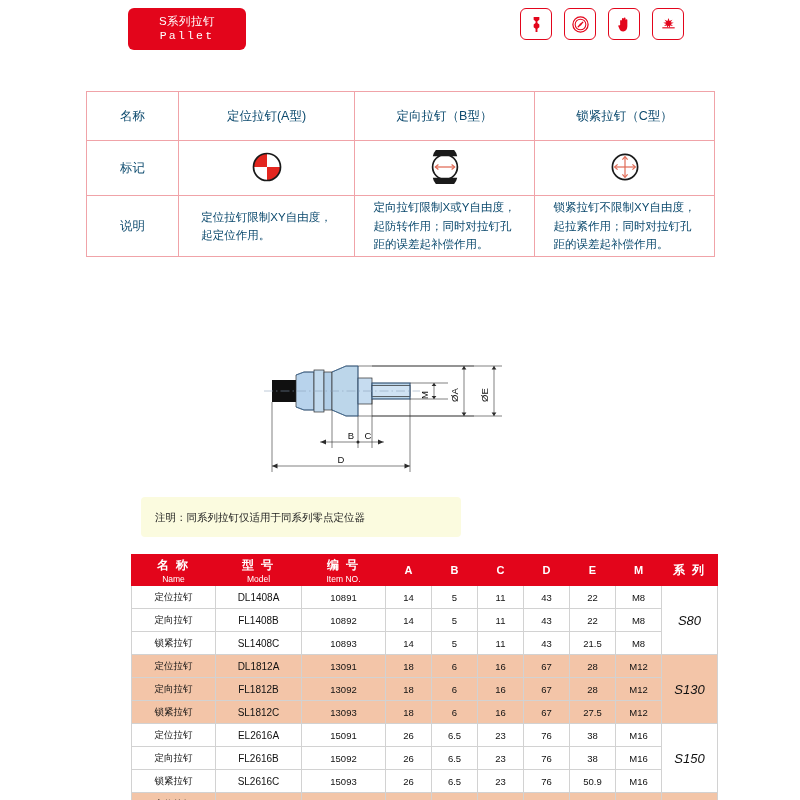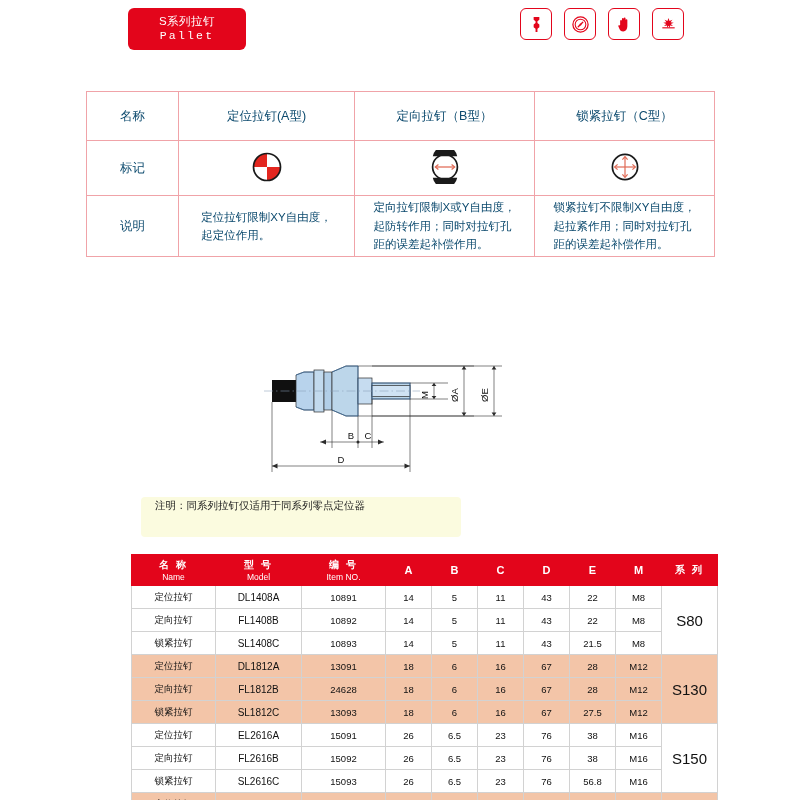--- a/index.html
+++ b/index.html
@@ -66,47 +66,47 @@
   .s-nut  {top:41px;width:20px;height:8px;background:linear-gradient(90deg,#a8a8a8,#f2f2f2 45%,#9b9b9b);border-radius:1px;}
   .s-tip  {top:48px;width:15px;height:10px;background:linear-gradient(90deg,#262626,#4e4e4e 45%,#1c1c1c);border-radius:0 0 2px 2px;}
 
   
   .draw{position:absolute;left:262px;top:352px;width:276px;height:128px;}
 
   
   .note{
     position:absolute;left:141px;top:497px;width:320px;height:40px;
     background:#fbfbdf;border-radius:4px;
-    display:flex;flex-direction:column;justify-content:space-between;
+    display:flex;flex-direction:column;justify-content:center;
     padding-left:14px;box-sizing:border-box;
   }
   .note div{font-size:10.5px;line-height:1.62;color:#1d1d1d;}
 
   
   .spec{
     position:absolute;left:131px;top:554px;width:542px;
     border-collapse:collapse;table-layout:fixed;
   }
   .spec th,.spec td{
     border:1px solid #d2d2d2;
     text-align:center;vertical-align:middle;
     font-size:9.5px;color:#111;padding:0;height:22px;
   }
   .spec thead th{
     background:#e3051b;color:#fff;border:1px solid #e3051b;
     height:30px;font-weight:bold;
   }
-  .spec thead th .cn{display:block;font-size:10px;letter-spacing:2px;}
+  .spec thead th .cn{display:block;font-size:12px;letter-spacing:2px;font-family:Liberation Serif, serif;}
   .spec thead th .en{display:block;font-size:8.5px;font-weight:normal;margin-top:0;}
   .spec thead th.lat{font-size:11px;}
   .spec tbody td.nm{font-size:9.5px;}
   .spec tbody td.md{font-size:10px;}
   .spec tbody tr.alt td{background:#f3c5a8;}
   .spec tbody tr.pln td{background:#ffffff;}
-  .spec td.ser{font-size:15px;background:#ffffff;}
+  .spec td.ser{font-size:13px;background:#ffffff;font-style:italic;}
   .spec col.c-nm{width:84px;}
   .spec col.c-md{width:86px;}
   .spec col.c-it{width:84px;}
   .spec col.c-d {width:46px;}
   .spec col.c-sr{width:56px;}
 </style>
 </head>
 <body>
 
 <div class="header">
@@ -363,21 +363,21 @@
         <td>6</td>
         <td>16</td>
         <td>67</td>
         <td>28</td>
         <td>M12</td>
         <td class="ser" rowspan="3">S130</td>
       </tr>
       <tr class="alt">
         <td class="nm">定向拉钉</td>
         <td class="md">FL1812B</td>
-        <td class="it">24628</td>
+        <td class="it">13092</td>
         <td>18</td>
         <td>6</td>
         <td>16</td>
         <td>67</td>
         <td>28</td>
         <td>M12</td>
       </tr>
       <tr class="alt">
         <td class="nm">锁紧拉钉</td>
         <td class="md">SL1812C</td>
@@ -413,21 +413,21 @@
         <td>M16</td>
       </tr>
       <tr class="pln">
         <td class="nm">锁紧拉钉</td>
         <td class="md">SL2616C</td>
         <td class="it">15093</td>
         <td>26</td>
         <td>6.5</td>
         <td>23</td>
         <td>76</td>
-        <td>56.8</td>
+        <td>50.9</td>
         <td>M16</td>
       </tr>
       <tr class="alt">
         <td class="nm">定位拉钉</td>
         <td class="md">DL3820A</td>
         <td class="it">18091</td>
         <td>38</td>
         <td>6.5</td>
         <td>29</td>
         <td>60</td>

